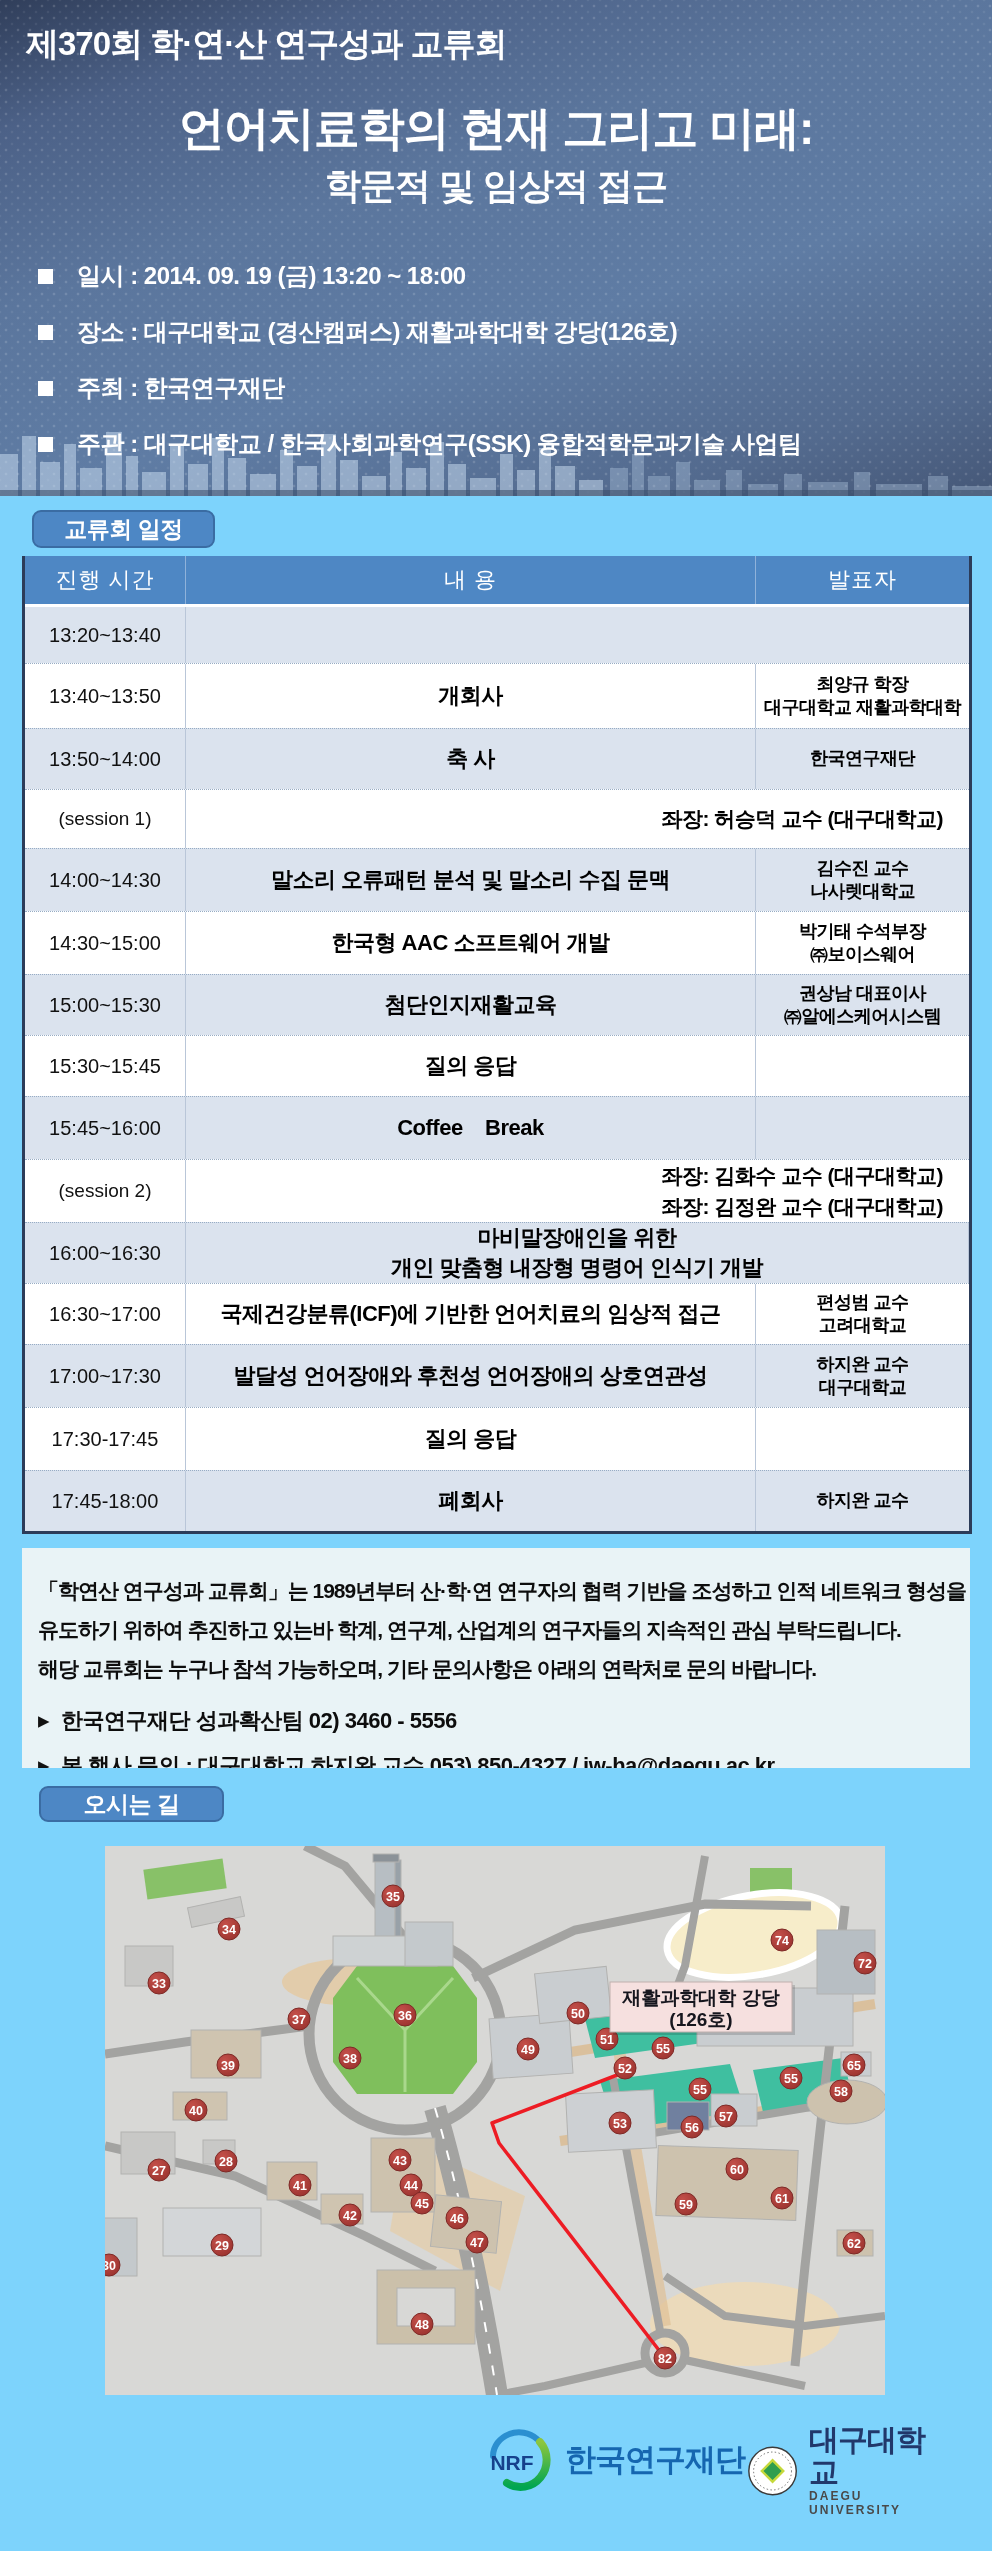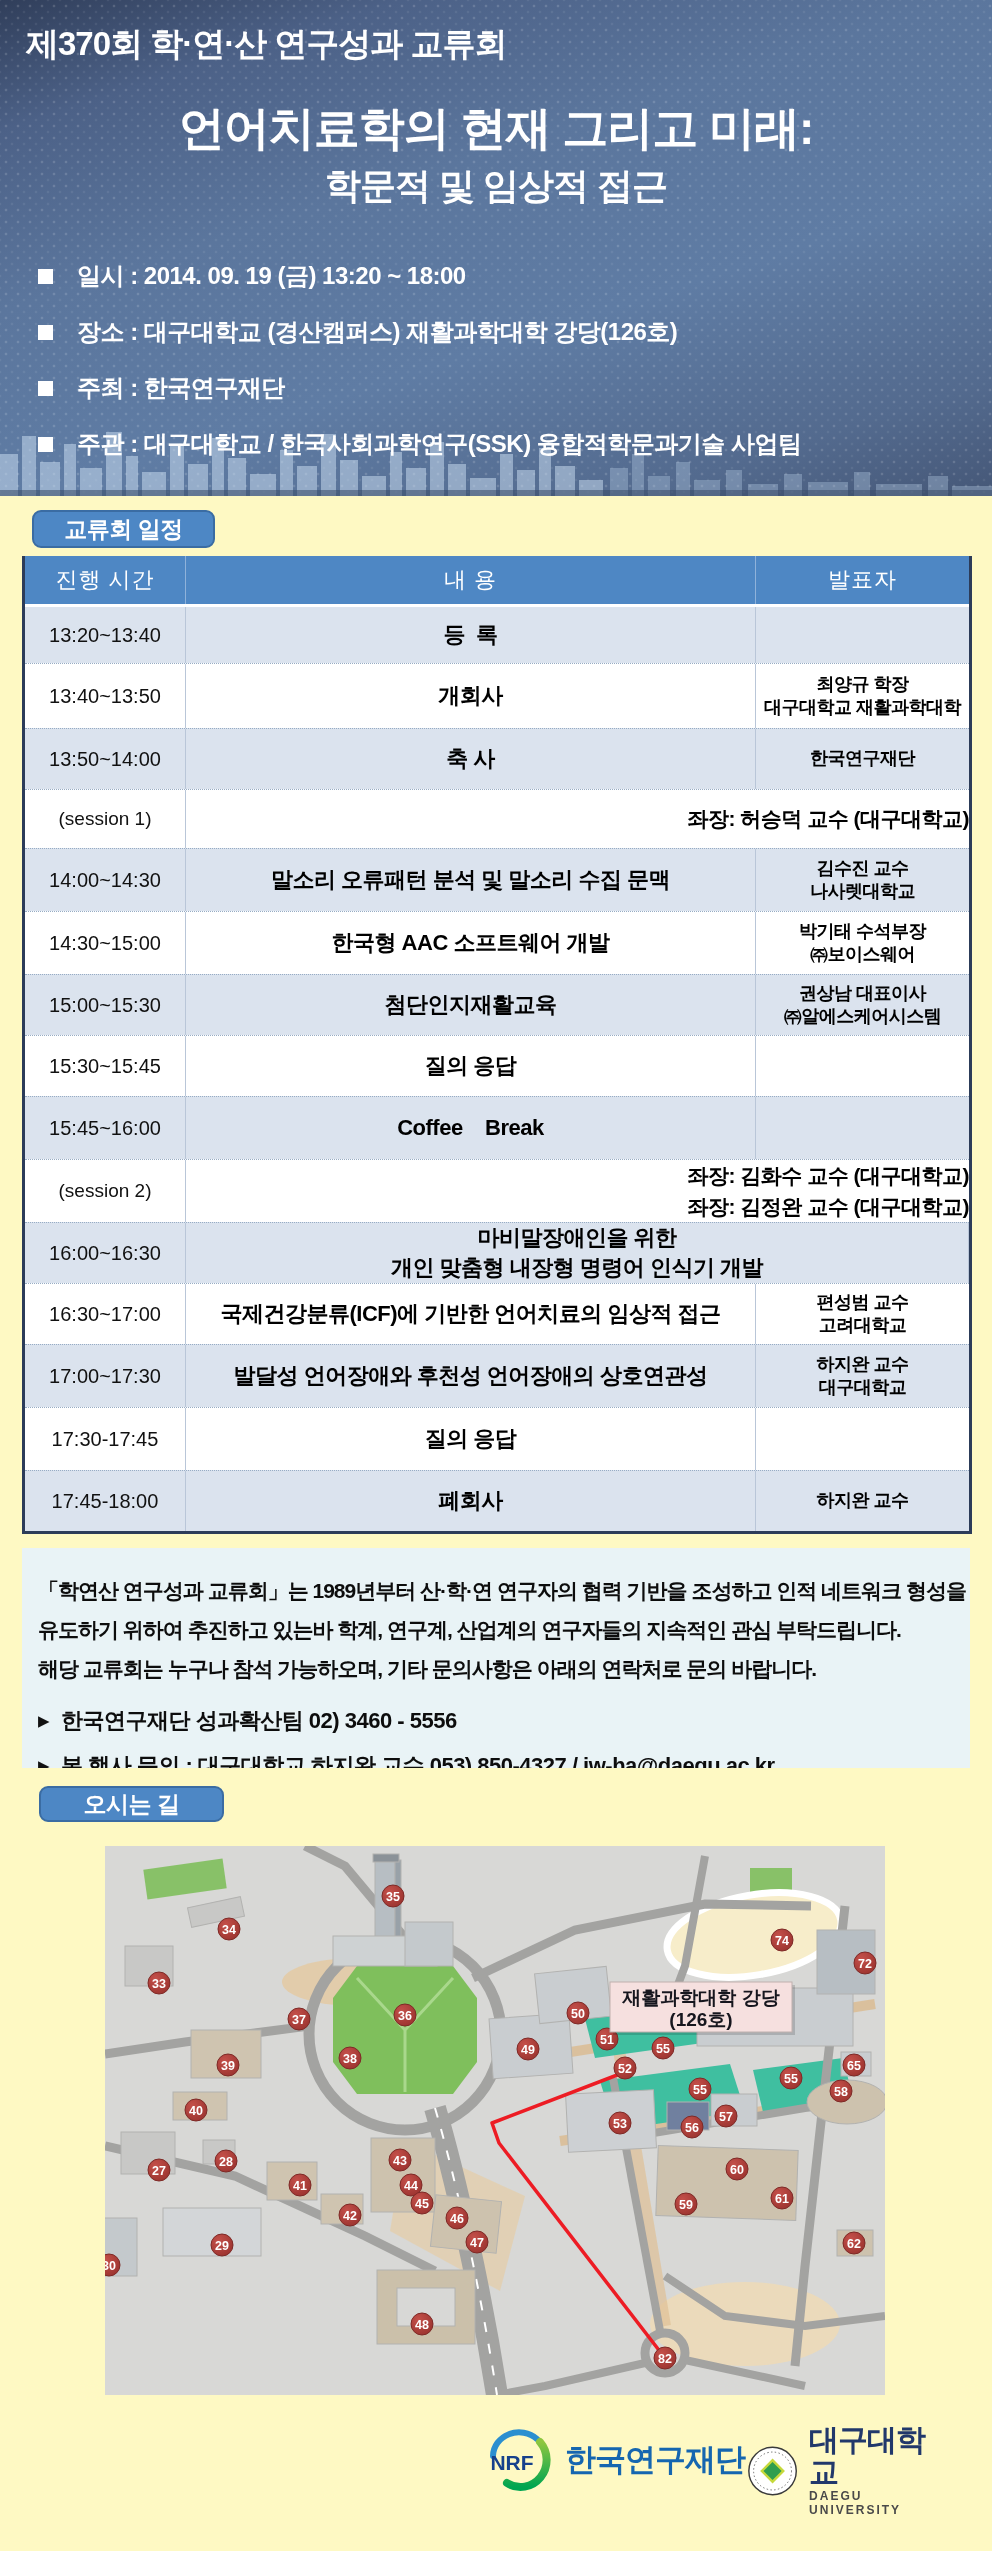--- a/index.html
+++ b/index.html
@@ -1,17 +1,17 @@
 <!DOCTYPE html>
 <html><head>
 <meta charset="utf-8">
 <style>
   html,body{margin:0;padding:0;background:#fff;}
   body{font-family:"Liberation Sans","DejaVu Sans",sans-serif;}
-  .page{position:relative;width:992px;height:2551px;background:#fef9c3;overflow:hidden;}
+  .page{position:relative;width:992px;height:2551px;background:#7dd3fc;overflow:hidden;}
 
   
   .header{position:absolute;left:0;top:0;width:992px;height:496px;
     background-image:
       radial-gradient(rgba(255,255,255,.15) 1.5px, rgba(255,255,255,0) 1.6px),
       radial-gradient(rgba(255,255,255,.07) 1.5px, rgba(255,255,255,0) 1.6px),
       linear-gradient(162deg,#303e5a 0%,#4c6187 16%,#5b769d 38%,#5f7ca4 62%,#536a8e 86%,#455777 100%);
     background-size:12px 12px,12px 12px,100% 100%;
     background-position:0 0,6px 6px,0 0;}
   .skyline{position:absolute;left:0;bottom:0;}
@@ -40,21 +40,21 @@
   .trow{display:flex;border-top:1px dotted #97acc4;background:#fff;}
   .trow.first{border-top:none;}
   .trow.shaded{background:#dbe3ee;}
   .cell-time{width:160px;display:flex;align-items:center;justify-content:center;font-size:20px;color:#111;border-right:1px solid #b9c6d8;flex:none;}
   .cell-content{flex:1;display:flex;flex-direction:column;align-items:center;justify-content:center;
     font-size:22px;font-weight:bold;color:#000;border-right:1px solid #b9c6d8;white-space:pre-wrap;line-height:1.35;letter-spacing:-0.5px;}
   .cell-presenter{width:213px;display:flex;flex-direction:column;align-items:center;justify-content:center;
     font-size:18px;font-weight:bold;color:#000;line-height:1.3;flex:none;letter-spacing:-0.5px;}
   .trow.session .cell-time{font-size:19px;font-weight:normal;}
   .cell-merged{flex:1;display:flex;flex-direction:column;justify-content:center;align-items:flex-end;
-    font-size:21px;font-weight:bold;color:#000;line-height:1.5;letter-spacing:-0.5px;}
+    padding-right:26px;font-size:21px;font-weight:bold;color:#000;line-height:1.5;letter-spacing:-0.5px;}
 
   
   .notice{position:absolute;left:22px;top:1548px;width:948px;height:220px;background:#e9f3f6;box-sizing:border-box;padding:23px 0 0 16px;overflow:hidden;}
   .notice-line{font-size:21px;font-weight:bold;color:#0d0d0d;line-height:39px;white-space:nowrap;letter-spacing:-1px;}
   .contacts{margin-top:10px;}
   .contact-line{display:flex;align-items:center;font-size:22px;font-weight:bold;color:#0d0d0d;height:45px;white-space:nowrap;letter-spacing:-0.5px;}
   .tri{font-size:15px;margin-right:12px;color:#111;}
 
   
   .map{position:absolute;left:105px;top:1846px;width:780px;height:549px;}
@@ -151,21 +151,20 @@
   <div class="sched">
     <div class="thead">
       <div class="th th-time">진행 시간</div>
       <div class="th th-content">내    용</div>
       <div class="th th-presenter">발표자</div>
     </div>
     <div class="gap"></div>
     <div id="sched-body">
         <div class="trow first shaded" style="height: 56px;">
           <div class="cell-time">13:20~13:40</div>
-          <div class="cell-content"><div>등  록</div></div>
           <div class="cell-presenter"></div>
         </div>
         <div class="trow" style="height: 64px;">
           <div class="cell-time">13:40~13:50</div>
           <div class="cell-content"><div>개회사</div></div>
           <div class="cell-presenter">
             <div>최양규 학장</div>
             <div>대구대학교 재활과학대학</div>
           </div>
         </div>

